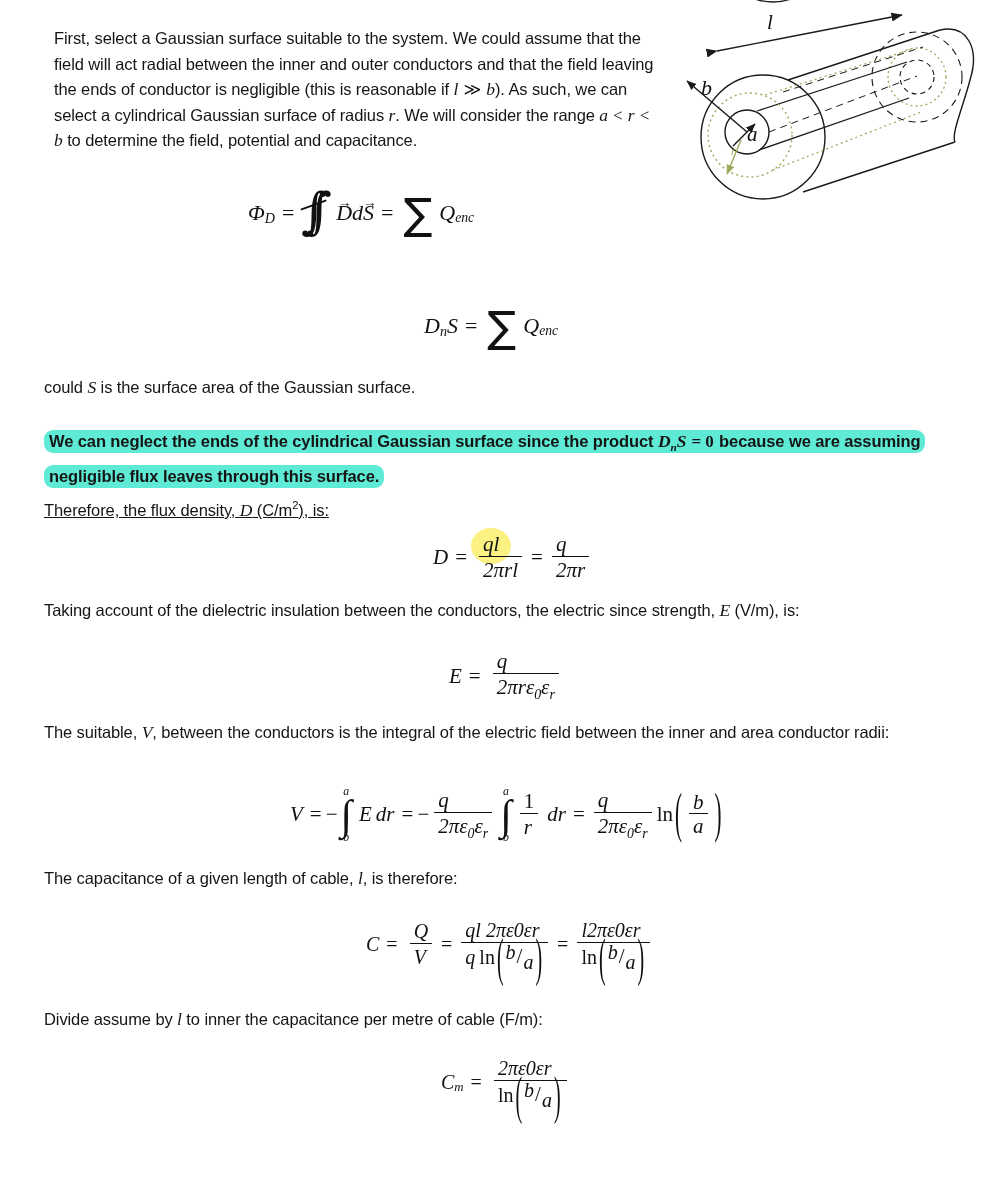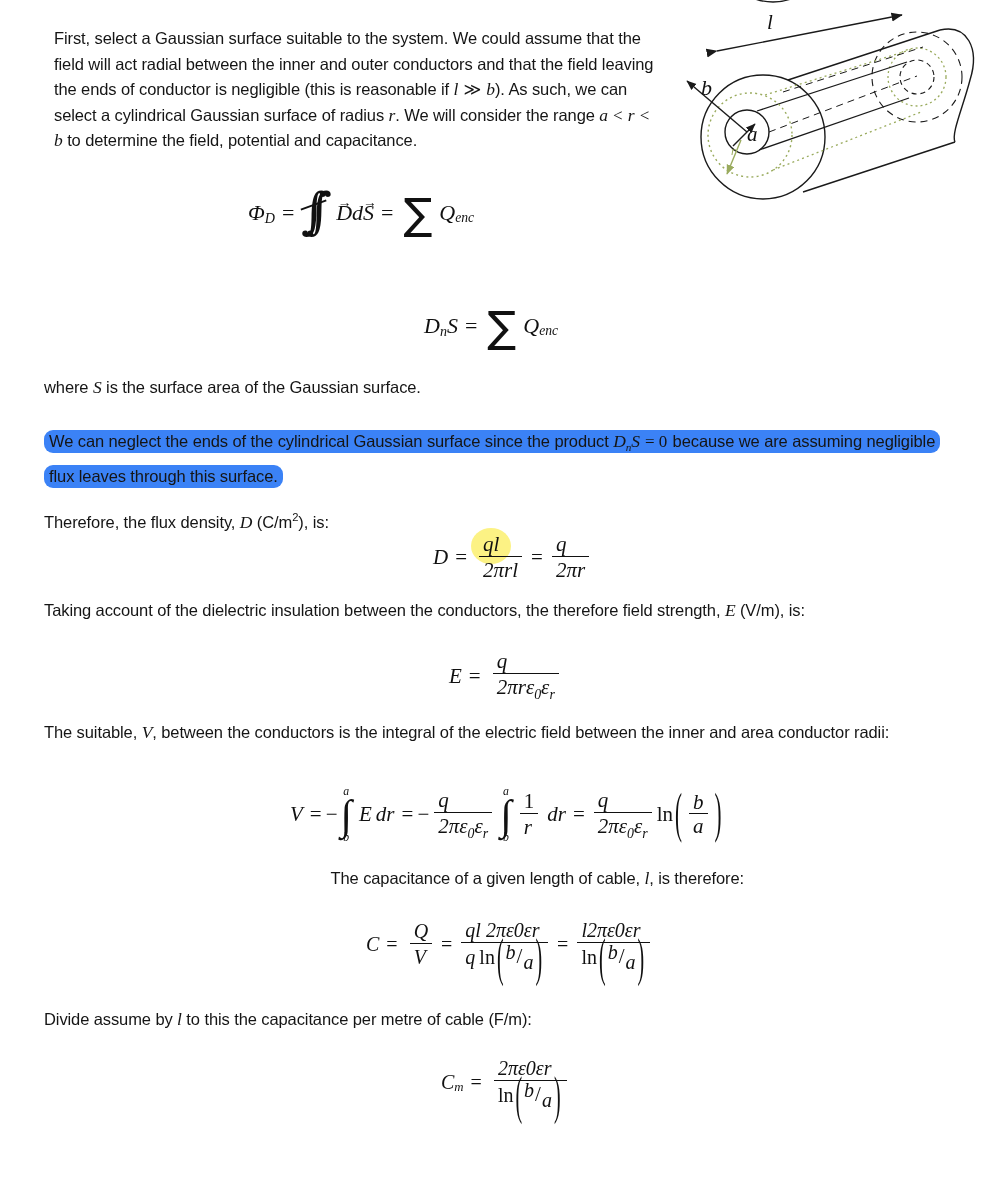--- a/index.html
+++ b/index.html
@@ -36,24 +36,25 @@
   .mathop {
     font-family: "Liberation Serif", serif;
     font-style: normal;
     font-size: 17px;
     padding: 0 1px;
   }
   sup.u { font-size: 0.68em; vertical-align: super; }
 
   
   .hl-text {
-    background: #3b82f6;
+    background: #5eead4;
     border-radius: 9px;
     padding: 2px 5px 3px 5px;
     box-decoration-break: clone;
+    font-weight: bold;
     -webkit-box-decoration-break: clone;
   }
 
   
   .eq {
     position: absolute;
     font-family: "Liberation Serif", serif;
     color: #111;
     white-space: nowrap;
     display: flex;
@@ -292,28 +293,28 @@
     <span class="eqsp"></span>
     <span class="up">=</span>
     <span class="eqsp"></span>
     <span class="sum">∑</span>
     <span class="eqsp-s"></span>
     <span class="it">Q</span>
       <span class="it" style="font-size:0.62em; position:relative; top:5px;">enc</span>
   </div>
 
   <div class="para" style="left:44px; top:375px; width:700px;">
-    <span>where </span><span class="mathvar">S</span><span> is the surface area of the Gaussian surface.</span>
+    <span>could </span><span class="mathvar">S</span><span> is the surface area of the Gaussian surface.</span>
   </div>
 
   <div class="para" style="left:44px; top:427px; width:900px; line-height:29px;">
     <span class="hl-text"><span>We can neglect the ends of the cylindrical Gaussian surface since the product </span><span class="mathvar">D</span><span class="mathvar" style="font-size:0.68em; vertical-align:sub;">n</span><span class="mathvar">S</span><span class="mathop"> = 0</span><span> because we are assuming negligible flux leaves through this surface.</span></span>
   </div>
 
-  <div class="para" style="left:44px; top:505px; width:700px;">
+  <div class="para" style="left:44px; top:493px; width:700px;text-decoration:underline;">
     <span>Therefore, the flux density, </span><span class="mathvar">D</span><span> (C/m</span><sup class="u">2</sup><span>), is:</span>
   </div>
 
   <div class="blob" style="left:471px; top:528px; width:40px; height:36px;"></div>
   <div class="eq" style="left:433px; top:533px; font-size:21px;">
     <span class="it z">D</span>
     <span class="eqsp"></span>
     <span class="up z">=</span>
     <span class="eqsp"></span>
     <span class="frac z">
@@ -323,21 +324,21 @@
     <span class="eqsp-s"></span>
     <span class="up z">=</span>
     <span class="eqsp-s"></span>
     <span class="frac z">
       <span class="num it">q</span>
       <span class="den it">2πr</span>
     </span>
   </div>
 
   <div class="para" style="left:44px; top:598px; width:900px;">
-    <span>Taking account of the dielectric insulation between the conductors, the therefore field strength, </span><span class="mathvar">E</span><span> (V/m), is:</span>
+    <span>Taking account of the dielectric insulation between the conductors, the electric since strength, </span><span class="mathvar">E</span><span> (V/m), is:</span>
   </div>
 
   <div class="eq" style="left:449px; top:650px; font-size:21px;">
     <span class="it">E</span>
     <span class="eqsp"></span>
     <span class="up">=</span>
     <span class="eqsp"></span>
     <span class="frac">
       <span class="num it">q</span>
       <span class="den it"><span>2πr</span><span>ε</span><span style="font-size:0.66em; vertical-align:sub;">0</span><span>ε</span><span style="font-size:0.66em; vertical-align:sub;">r</span></span>
@@ -393,21 +394,21 @@
     <span class="bigparen">
       <span class="bp">(</span>
       <span class="frac nb">
         <span class="num it" style="padding-bottom:0;">b</span>
         <span class="den it" style="border-top:1.5px solid #111; padding-top:1px;">a</span>
       </span>
       <span class="bp">)</span>
     </span>
   </div>
 
-  <div class="para" style="left:44px; top:866px; width:700px;text-align:right;">
+  <div class="para" style="left:44px; top:866px; width:700px;">
     <span>The capacitance of a given length of cable, </span><span class="mathvar">l</span><span>, is therefore:</span>
   </div>
 
   <div class="eq" style="left:366px; top:920px; font-size:20px;">
     <span class="it">C</span>
     <span class="eqsp"></span>
     <span class="up">=</span>
     <span class="eqsp"></span>
     <span class="frac">
       <span class="num it">Q</span>
@@ -439,21 +440,21 @@
               <span class="sn">b</span>
               <span class="sl">/</span>
               <span class="sd">a</span>
             </span>
             <span class="bp">)</span>
           </span></span>
     </span>
   </div>
 
   <div class="para" style="left:44px; top:1007px; width:700px;">
-    <span>Divide assume by </span><span class="mathvar">l</span><span> to this the capacitance per metre of cable (F/m):</span>
+    <span>Divide assume by </span><span class="mathvar">l</span><span> to inner the capacitance per metre of cable (F/m):</span>
   </div>
 
   <div class="eq" style="left:441px; top:1058px; font-size:20px;">
     <span class="it">C</span>
       <span class="it" style="font-size:0.64em; position:relative; top:5px;">m</span>
     <span class="eqsp"></span>
     <span class="up">=</span>
     <span class="eqsp"></span>
     <span class="frac">
       <span class="num it">2πε0εr</span>

